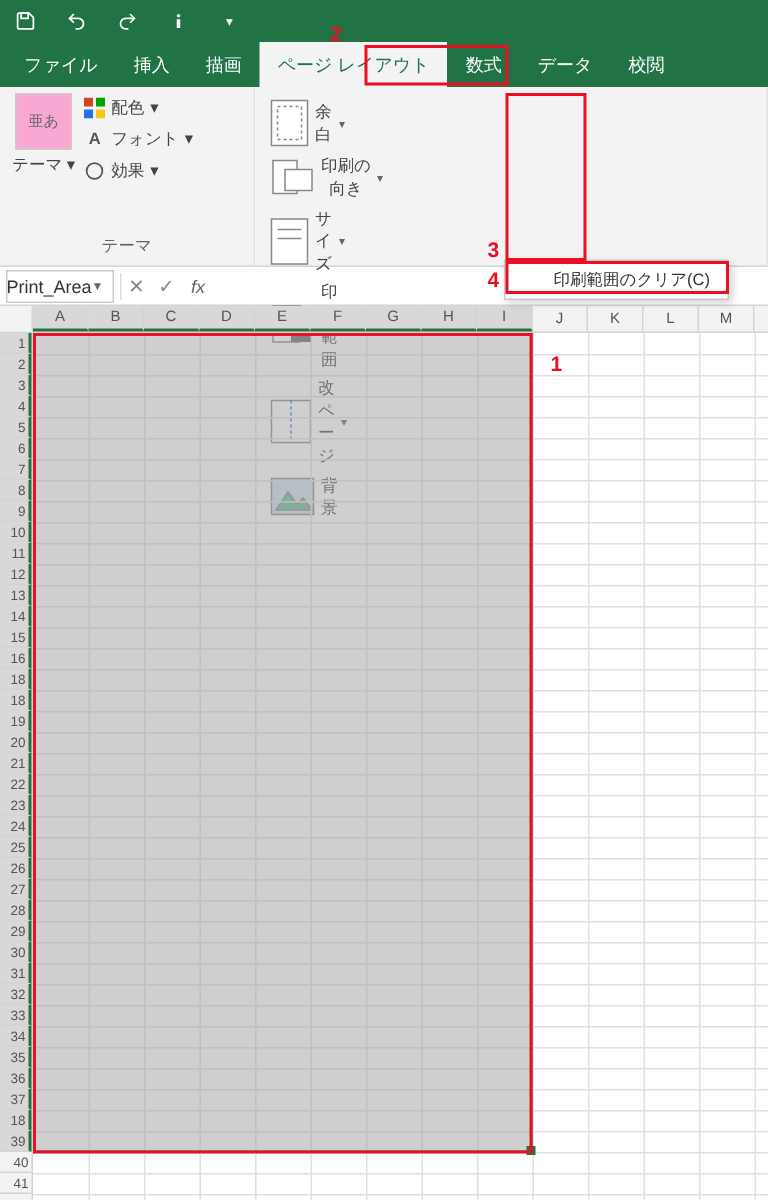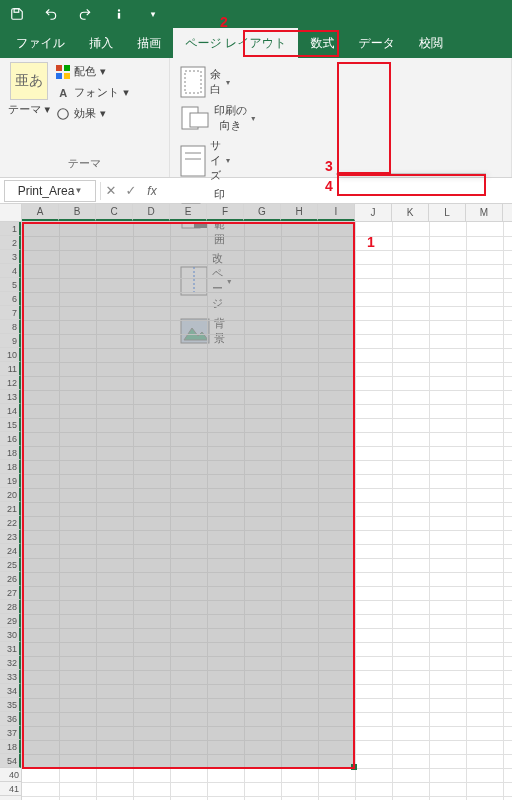--- a/index.html
+++ b/index.html
@@ -6,32 +6,32 @@
   body { background: #fff; width: 512px; height: 800px; overflow: hidden; position: relative; }
   .titlebar { background: #217346; height: 28px; display: flex; align-items: center; padding-left: 6px; gap: 12px; }
   .titlebar .icon-slot { width: 22px; height: 22px; display: flex; align-items: center; justify-content: center; color: #fff; font-size: 14px; }
   .ribbon-tabs { background: #217346; height: 30px; display: flex; align-items: stretch; padding-left: 4px; }
   .ribbon-tab { color: #fff; font-size: 12px; padding: 0 12px; display: flex; align-items: center; cursor: pointer; }
   .ribbon-tab.active { background: #f3f3f3; color: #217346; }
   .ribbon-panel { background: #f3f3f3; height: 120px; display: flex; border-bottom: 1px solid #d4d4d4; }
   .ribbon-group { border-right: 1px solid #e1e1e1; padding: 4px 8px; display: flex; flex-direction: column; position: relative; }
   .ribbon-group-label { text-align: center; font-size: 11px; color: #666; margin-top: auto; padding-bottom: 2px; }
   .theme-group-top { display: flex; gap: 6px; }
-  .theme-chip { width: 38px; height: 38px; background: #fef9c3; border: 1px solid #ccc; display: flex; align-items: center; justify-content: center; font-size: 14px; color: #666; }
+  .theme-chip { width: 38px; height: 38px; background: #f9a8d4; border: 1px solid #ccc; display: flex; align-items: center; justify-content: center; font-size: 10px; color: #666; }
   .mini-btn { display: flex; align-items: center; gap: 4px; font-size: 11px; color: #444; padding: 2px 0; cursor: pointer; }
   .mini-icon { width: 14px; height: 14px; display: inline-flex; align-items: center; justify-content: center; }
   .big-btn { display: flex; flex-direction: row; align-items: center; justify-content: flex-start; width: 54px; padding: 4px 2px 0; font-size: 11px; color: #444; cursor: pointer; gap: 4px; }
   .big-btn .big-icon { width: 32px; height: 32px; display: flex; align-items: center; justify-content: center; }
   .big-btn .caret { font-size: 8px; color: #666; }
   .page-setup { display: flex; }
   .menu-pop { position: absolute; left: 336px; top: 173px; width: 150px; background: #fff; border: 1px solid #c6c6c6; box-shadow: 2px 2px 6px rgba(0,0,0,.2); z-index: 50; }
   .menu-item { display: flex; align-items: center; gap: 8px; padding: 5px 8px; font-size: 11px; color: #333; cursor: pointer; }
   .menu-item.hover { background: #e6f2ea; border: 1px solid #9fd1b3; padding: 4px 7px; }
   .formula-bar { height: 26px; border-bottom: 1px solid #d4d4d4; display: flex; align-items: center; background: #fff; }
-  .name-box { width: 92px; height: 22px; border: 1px solid #ccc; margin: 0 4px; display: flex; align-items: center; padding: 0 6px; font-size: 12px; color: #333; justify-content: center; }
+  .name-box { width: 72px; height: 22px; border: 1px solid #ccc; margin: 0 4px; display: flex; align-items: center; padding: 0 6px; font-size: 12px; color: #333; justify-content: flex-end; }
   .name-box .dd { font-size: 8px; color: #666; }
   .fb-btn { width: 20px; height: 22px; display: flex; align-items: center; justify-content: center; color: #888; font-size: 13px; cursor: pointer; }
   .fb-fx { font-style: italic; font-size: 12px; color: #666; width: 22px; text-align: center; }
   .grid-wrap { position: relative; height: 596px; overflow: hidden; }
   .col-header { display: flex; height: 18px; background: #f3f3f3; border-bottom: 1px solid #d4d4d4; }
   .corner { width: 22px; border-right: 1px solid #d4d4d4; background: #f3f3f3; }
   .col-cell { width: 37px; border-right: 1px solid #d4d4d4; font-size: 10px; color: #555; display: flex; align-items: center; justify-content: center; }
   .col-cell.sel { background: #d8d8d8; border-bottom: 2px solid #217346; }
   .grid-body { display: flex; height: 578px; }
   .row-headers { width: 22px; background: #f3f3f3; border-right: 1px solid #d4d4d4; }
@@ -256,21 +256,21 @@
         <div class="row-cell sel">29</div>
         <div class="row-cell sel">30</div>
         <div class="row-cell sel">31</div>
         <div class="row-cell sel">32</div>
         <div class="row-cell sel">33</div>
         <div class="row-cell sel">34</div>
         <div class="row-cell sel">35</div>
         <div class="row-cell sel">36</div>
         <div class="row-cell sel">37</div>
         <div class="row-cell sel">18</div>
-        <div class="row-cell sel">54</div>
+        <div class="row-cell sel">39</div>
         <div class="row-cell">40</div>
         <div class="row-cell">41</div>
       </div>
     <div class="cells">
       <div class="cells-grid" id="gridlines">
           <div class="cell-col" style="left: 37px; width: 0px;"></div>
           <div class="cell-col" style="left: 74px; width: 0px;"></div>
           <div class="cell-col" style="left: 111px; width: 0px;"></div>
           <div class="cell-col" style="left: 148px; width: 0px;"></div>
           <div class="cell-col" style="left: 185px; width: 0px;"></div>
@@ -325,20 +325,24 @@
           <div class="cell-row" style="top: 574px; height: 0px;"></div>
         </div>
       <div class="selection" id="selection" style="left: 0px; top: 0px; width: 333px; height: 546px;">
         <div class="sel-handle"></div>
       </div>
     </div>
   </div>
 </div>
 
 <div class="menu-pop">
+  <div class="menu-item">
+    <span style="width:16px;"></span>
+    <span>印刷範囲のクリア(C)</span>
+  </div>
 </div>
 
 <div class="red-box" style="left:243px; top:30px; width:96px; height:27px;"></div>
 <div class="red-box" style="left:337px; top:62px; width:54px; height:112px;"></div>
 <div class="red-box" style="left:337px; top:174px; width:149px; height:22px;"></div>
 <div class="red-box" style="left:22px; top:222px; width:333px; height:547px;"></div>
 
 <div class="callout" style="left:220px; top:14px;">2</div>
 <div class="callout" style="left:325px; top:158px;">3</div>
 <div class="callout" style="left:325px; top:178px;">4</div>

